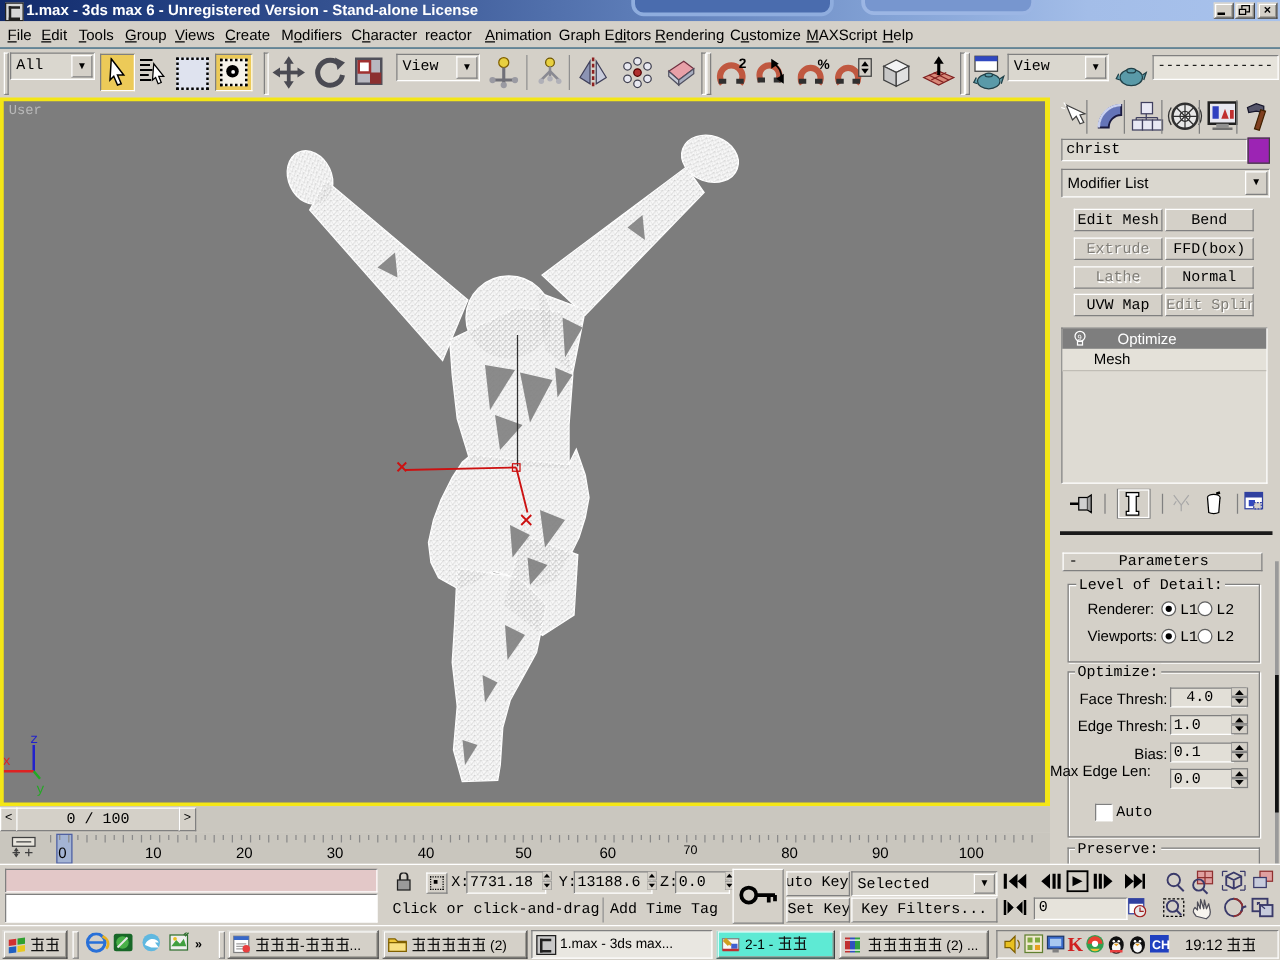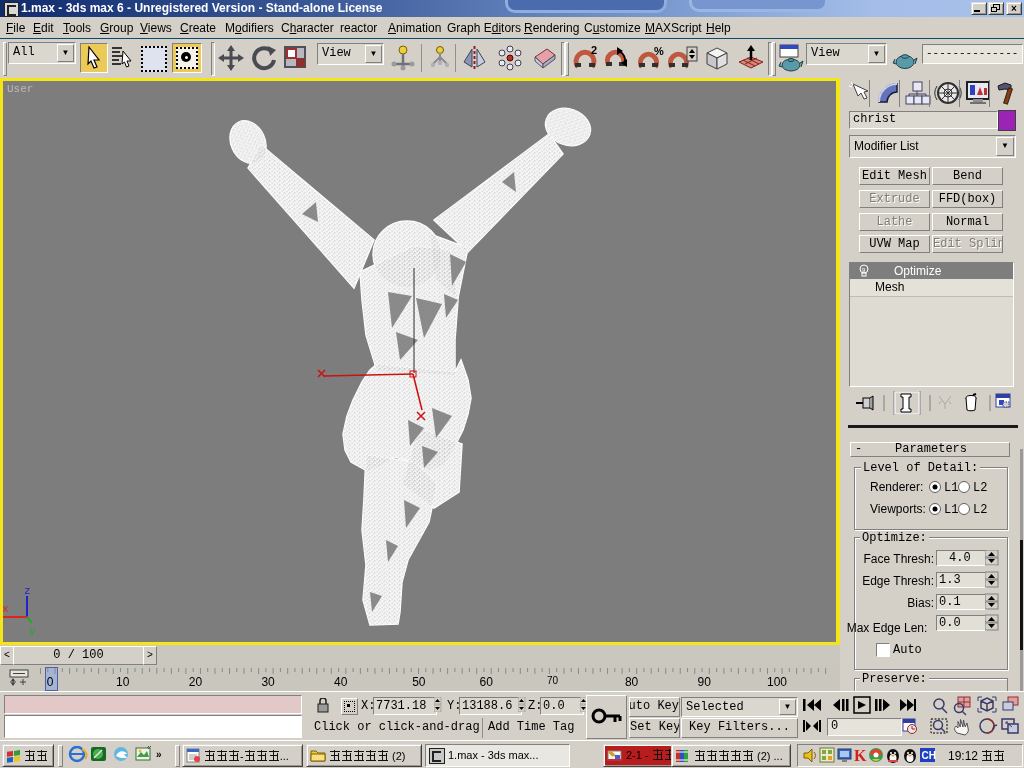--- a/index.html
+++ b/index.html
@@ -440,23 +440,23 @@
   <div class="abs mono" style="left:104px;top:403px;font-size:12px">L1</div>
   <div class="abs mono" style="left:133px;top:403px;font-size:12px">L2</div>
   <div class="abs mono" style="left:104px;top:425px;font-size:12px">L1</div>
   <div class="abs mono" style="left:133px;top:425px;font-size:12px">L2</div>
 
   <div class="abs" style="left:14px;top:459px;width:152px;height:131px;border:1px solid #808080;box-shadow:1px 1px 0 #fff,inset 1px 1px 0 #fff"></div>
   <div class="abs mono" style="left:20px;top:453px;background:#d4d0c8;font-size:12px;padding:0 2px">Optimize:</div>
   <div class="abs" style="left:0;top:474px;width:94px;text-align:right;font-size:12px">Face Thresh:</div>
   <div class="abs" style="left:0;top:496px;width:94px;text-align:right;font-size:12px">Edge Thresh:</div>
   <div class="abs" style="left:0;top:518px;width:94px;text-align:right;font-size:12px">Bias:</div>
-  <div class="abs" style="left:0;top:543px;width:94px;text-align:center;font-size:12px">Max Edge Len:</div>
+  <div class="abs" style="left:0;top:532px;width:94px;text-align:left;font-size:12px">Max Edge Len:</div>
   <div class="abs in mono" style="left:96px;top:472px;width:47px;height:14px;background:#e2dfd7;font-size:12px;padding-left:12px">4.0</div>
-  <div class="abs in mono" style="left:96px;top:494px;width:47px;height:14px;background:#e2dfd7;font-size:12px;padding-left:2px">1.3</div>
+  <div class="abs in mono" style="left:96px;top:494px;width:47px;height:14px;background:#e2dfd7;font-size:12px;padding-left:2px">1.0</div>
   <div class="abs in mono" style="left:96px;top:516px;width:47px;height:14px;background:#e2dfd7;font-size:12px;padding-left:2px">0.1</div>
   <div class="abs in mono" style="left:96px;top:537px;width:47px;height:14px;background:#e2dfd7;font-size:12px;padding-left:2px">0.0</div>
   <svg class="abs" style="left:145px;top:472px" width="14" height="82" viewBox="0 0 14 82">
     <g fill="#d4d0c8" stroke="#808080">
         <rect x="0" y="0" width="13" height="7"></rect>
         <rect x="0" y="8" width="13" height="7"></rect>
       </g>
     <g fill="#d4d0c8" stroke="#808080">
         <rect x="0" y="22" width="13" height="7"></rect>
         <rect x="0" y="30" width="13" height="7"></rect>
@@ -819,21 +819,21 @@
         <path d="M1 5 h14 v7 h-14 Z" fill="#f8e080" stroke="#806000"></path>
       </svg>
     <div class="abs" style="left:22px;top:4px;white-space:nowrap"><span class="cjk"></span><span class="cjk"></span><span class="cjk"></span><span class="cjk"></span><span class="cjk"></span><span style="font-size:11px"> (2)</span></div>
   </div>
   <div class="abs in" style="left:425px;top:3px;width:143px;height:21px;background:#e9e7e1">
     <div class="abs" style="left:3px;top:3px;width:14px;height:14px;background:#c8c8c8;border:1px solid #202020">
         <div class="abs" style="left:2px;top:2px;width:7px;height:7px;border:2px solid #202020;border-right:none"></div>
       </div>
     <div class="abs" style="left:22px;top:4px;font-size:11px;white-space:nowrap">1.max - 3ds max...</div>
   </div>
-  <div class="abs out2" style="left:603px;top:3px;width:93px;height:21px;background:#b91c1c">
+  <div class="abs out2" style="left:573px;top:3px;width:93px;height:21px;background:#5eead4">
     <svg class="abs" style="left:3px;top:3px" width="16" height="15" viewBox="0 0 16 15">
         <rect x="1" y="3" width="13" height="9" fill="#f8f8f8" stroke="#808080"></rect>
         <path d="M2 4 l4 4 M3 3 l5 5" stroke="#d0a020" stroke-width="2"></path>
         <rect x="8" y="7" width="5" height="4" fill="#4060d0"></rect>
         <path d="M1 12 h13" stroke="#c03030" stroke-width="2"></path>
       </svg>
     <div class="abs" style="left:22px;top:4px;white-space:nowrap;font-size:11px">2-1 - <span class="cjk"></span><span class="cjk"></span></div>
   </div>
   <div class="abs out2" style="left:671px;top:3px;width:118px;height:21px;background:#d4d0c8">
     <svg class="abs" style="left:3px;top:3px" width="16" height="15" viewBox="0 0 16 15">

